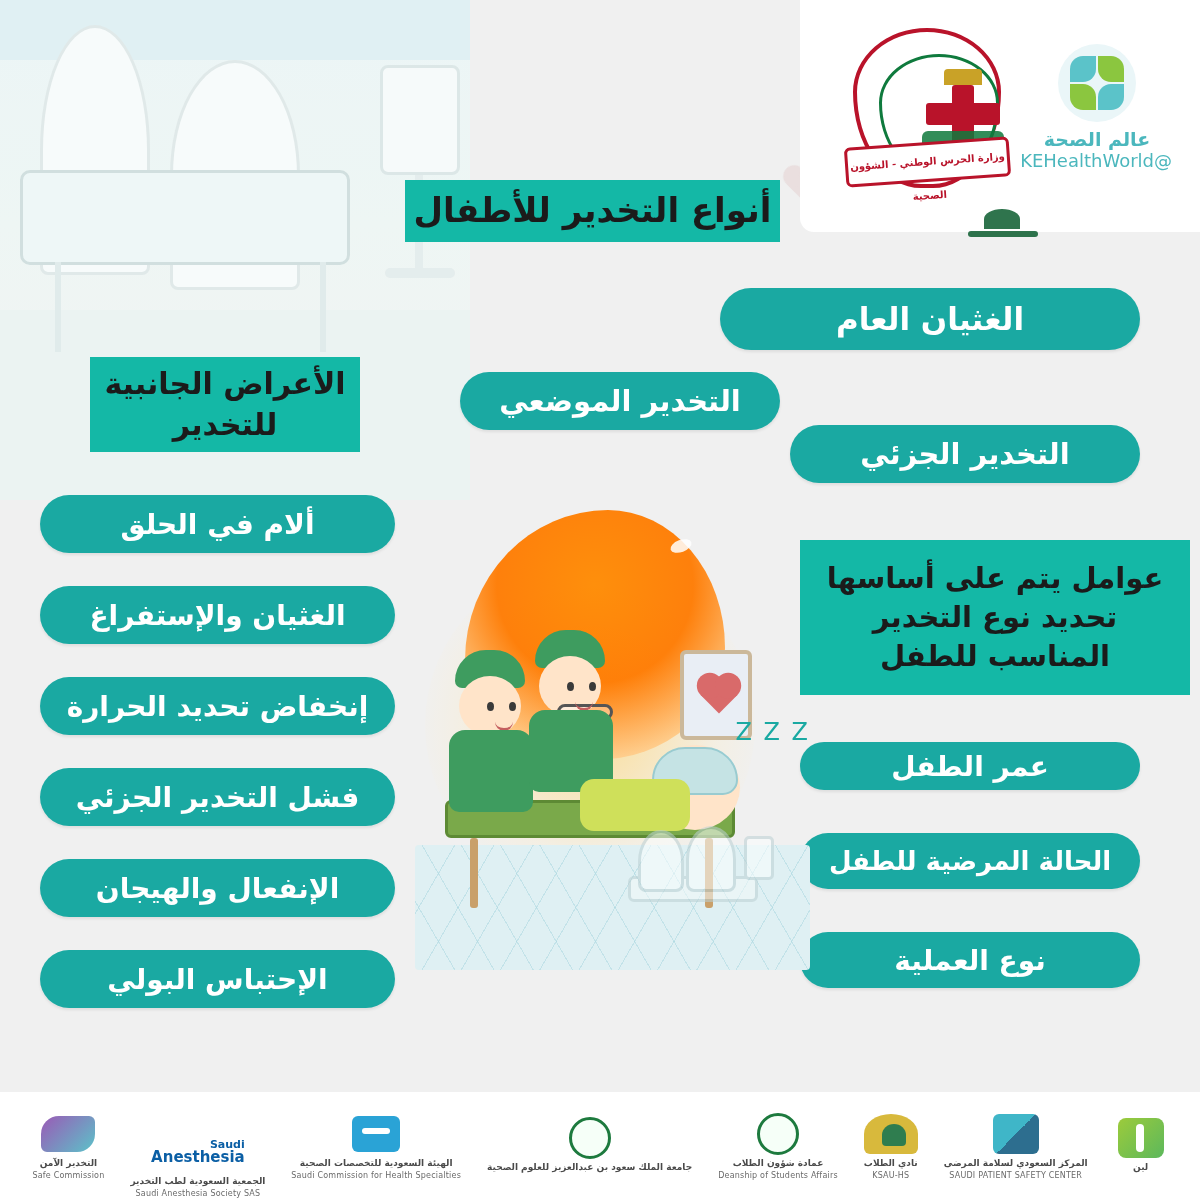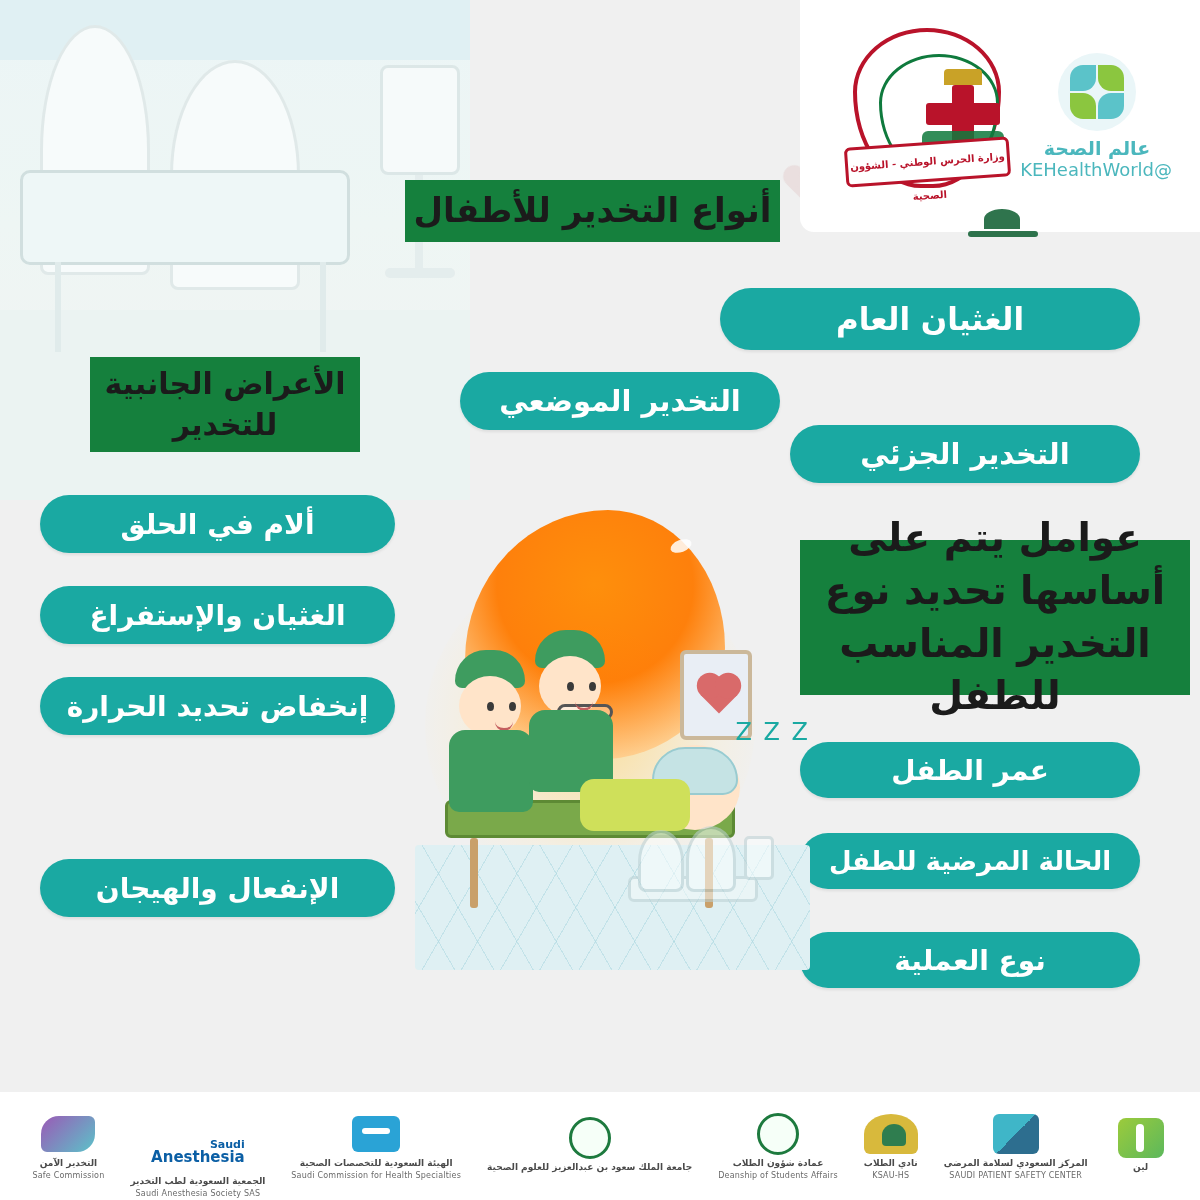--- a/index.html
+++ b/index.html
@@ -101,77 +101,77 @@
   .moh-ribbon {
     position: absolute; left: 0px; top: 120px; width: 165px; height: 40px;
     background: #ffffff; border: 3px solid #b9132a; border-radius: 6px;
     transform: rotate(-4deg);
   }
   .moh-ribbon span {
     display: block; text-align: center; line-height: 34px;
     font-size: 10px; color: #b9132a; font-weight: bold;
   }
   .kehw {
-    position: absolute; right: 28px; top: 53px; width: 150px; text-align: center;
+    position: absolute; right: 28px; top: 44px; width: 150px; text-align: center;
   }
   .kehw-circle {
     width: 78px; height: 78px; margin: 0 auto 6px auto;
     border-radius: 50%; background: #eaf6f8;
     position: relative;
   }
   .leaf { position: absolute; width: 26px; height: 26px; background: #5bc3c9; border-radius: 50% 0 50% 0; }
   .leaf.l1 { left: 12px; top: 12px; }
   .leaf.l2 { left: 40px; top: 12px; background: #8bc63f; border-radius: 0 50% 0 50%; }
   .leaf.l3 { left: 12px; top: 40px; background: #8bc63f; border-radius: 0 50% 0 50%; }
   .leaf.l4 { left: 40px; top: 40px; background: #5bc3c9; border-radius: 50% 0 50% 0; }
   .kehw-name { font-size: 19px; color: #4bb7bd; font-weight: bold; }
   .kehw-handle { font-size: 18px; color: #4bb7bd; }
 
   
   .yellow-box {
     position: absolute;
-    background: #15803d;
+    background: #14b8a6;
     color: #1b1b1b;
     font-weight: bold;
     display: flex; align-items: center; justify-content: center;
     text-align: center;
     line-height: 1.35;
   }
   #title-main {
     right: 420px; top: 180px; width: 375px; height: 62px;
     font-size: 34px;
   }
   #title-side {
     right: 840px; top: 357px; width: 270px; height: 95px;
     font-size: 30px;
     padding: 0 10px;
   }
   #title-factors {
     right: 10px; top: 540px; width: 390px; height: 155px;
-    font-size: 39px; padding: 0 14px;
+    font-size: 29px; padding: 0 14px;
   }
 
   
   .pill {
     position: absolute;
     background: #1aa9a2;
     color: #ffffff;
     font-weight: bold;
     display: flex; align-items: center; justify-content: center;
     border-radius: 40px;
     box-shadow: 0 2px 3px rgba(0,0,0,.08);
   }
 
   
   #pill-general { right: 60px; top: 288px; width: 420px; height: 62px; font-size: 31px; }
   #pill-local   { right: 420px; top: 372px; width: 320px; height: 58px; font-size: 29px; }
   #pill-partial { right: 60px; top: 425px; width: 350px; height: 58px; font-size: 29px; }
 
   
-  #pill-age      { right: 60px; top: 742px; width: 340px; height: 56px; font-size: 28px; }
+  #pill-age      { right: 60px; top: 742px; width: 340px; height: 48px; font-size: 28px; }
   #pill-condition{ right: 60px; top: 833px; width: 340px; height: 56px; font-size: 26px; }
   #pill-surgery  { right: 60px; top: 932px; width: 340px; height: 56px; font-size: 28px; }
 
   
   .se {
     left: 40px; width: 355px; height: 58px; font-size: 28px;
   }
   #se-0 { top: 495px; }
   #se-1 { top: 586px; text-align: center; }
   #se-2 { top: 677px; }
@@ -354,21 +354,23 @@
   <div class="yellow-box" id="title-side">الأعراض الجانبية للتخدير</div>
   <div class="yellow-box" id="title-factors">عوامل يتم على أساسها تحديد نوع التخدير المناسب للطفل</div>
 
   <div class="pill" id="pill-general">الغثيان العام</div>
   <div class="pill" id="pill-local">التخدير الموضعي</div>
   <div class="pill" id="pill-partial">التخدير الجزئي</div>
 
   <div class="pill se" id="se-0">ألام في الحلق</div>
   <div class="pill se" id="se-1">الغثيان والإستفراغ</div>
   <div class="pill se" id="se-2">إنخفاض تحديد الحرارة</div>
+  <div class="pill se" id="se-3">فشل التخدير الجزئي</div>
   <div class="pill se" id="se-4">الإنفعال والهيجان</div>
+  <div class="pill se" id="se-5">الإحتباس البولي</div>
 
   <div class="pill" id="pill-age">عمر الطفل</div>
   <div class="pill" id="pill-condition">الحالة المرضية للطفل</div>
   <div class="pill" id="pill-surgery">نوع العملية</div>
 
   <div class="scene">
     <div class="blob-glow"></div>
     <div class="blob"></div>
     <div class="blob-shine"></div>
     <div class="floor-tiles"></div>

